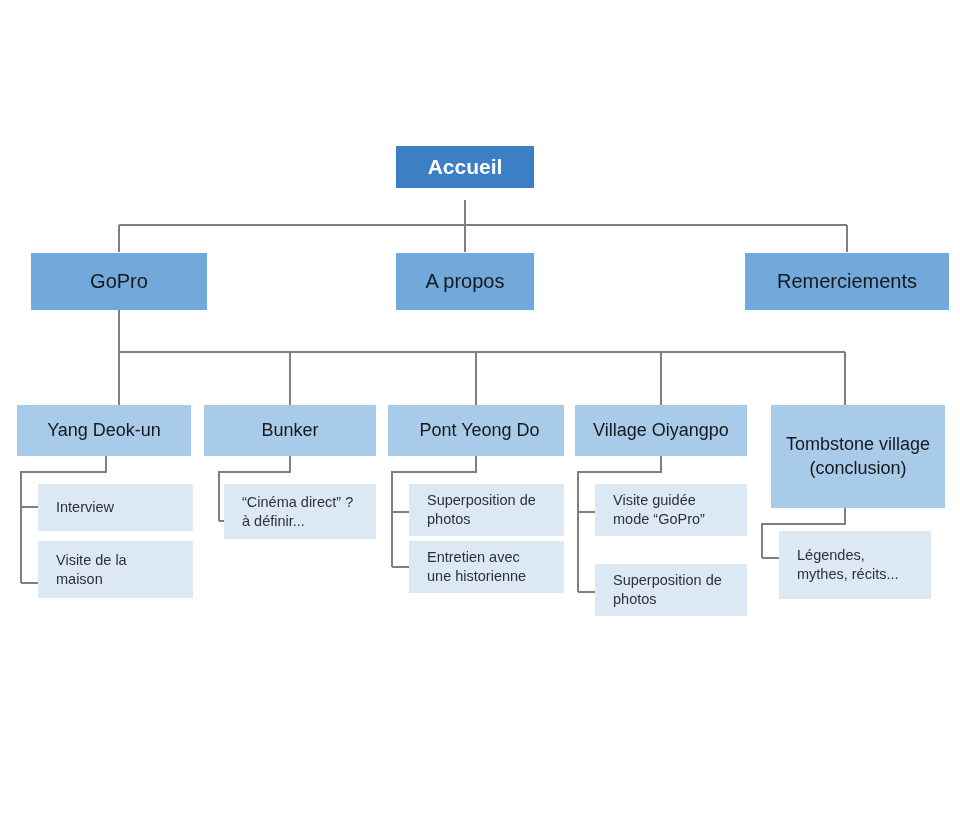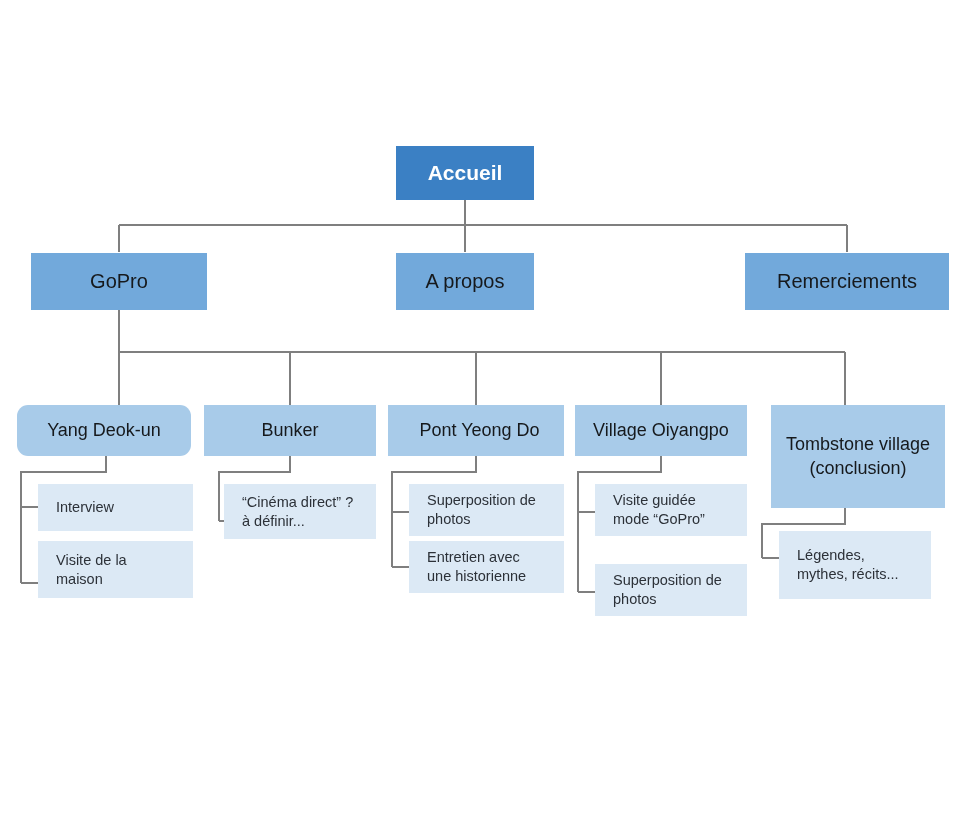--- a/index.html
+++ b/index.html
@@ -110,37 +110,37 @@
 
       <path d="M661,456 L661,472 L578,472 L578,592"></path>
       <path d="M578,512 L595,512"></path>
       <path d="M578,592 L595,592"></path>
 
       <path d="M845,508 L845,524 L762,524 L762,558"></path>
       <path d="M762,558 L779,558"></path>
     </g>
   </svg>
 
-  <div class="node lvl-root" style="left:396px; top:146px; width:138px; height:54px;">
+  <div class="node lvl-root" style="left:396px; top:146px; width:138px; height:42px;">
     <span>Accueil</span>
   </div>
 
   <div class="node lvl-2" style="left:31px; top:253px; width:176px; height:57px;">
     <span>GoPro</span>
   </div>
 
   <div class="node lvl-2" style="left:396px; top:253px; width:138px; height:57px;">
     <span>A propos</span>
   </div>
 
   <div class="node lvl-2" style="left:745px; top:253px; width:204px; height:57px;">
     <span>Remerciements</span>
   </div>
 
-  <div class="node lvl-3" style="left:17px; top:405px; width:174px; height:51px;border-radius:11px;">
+  <div class="node lvl-3" style="left:17px; top:405px; width:174px; height:51px;">
     <span>Yang Deok-un</span>
   </div>
 
   <div class="node lvl-3" style="left:204px; top:405px; width:172px; height:51px;">
     <span>Bunker</span>
   </div>
 
   <div class="node lvl-3" style="left:388px; top:405px; width:176px; height:51px;padding-left:7px;">
     <span>Pont Yeong Do</span>
   </div>

